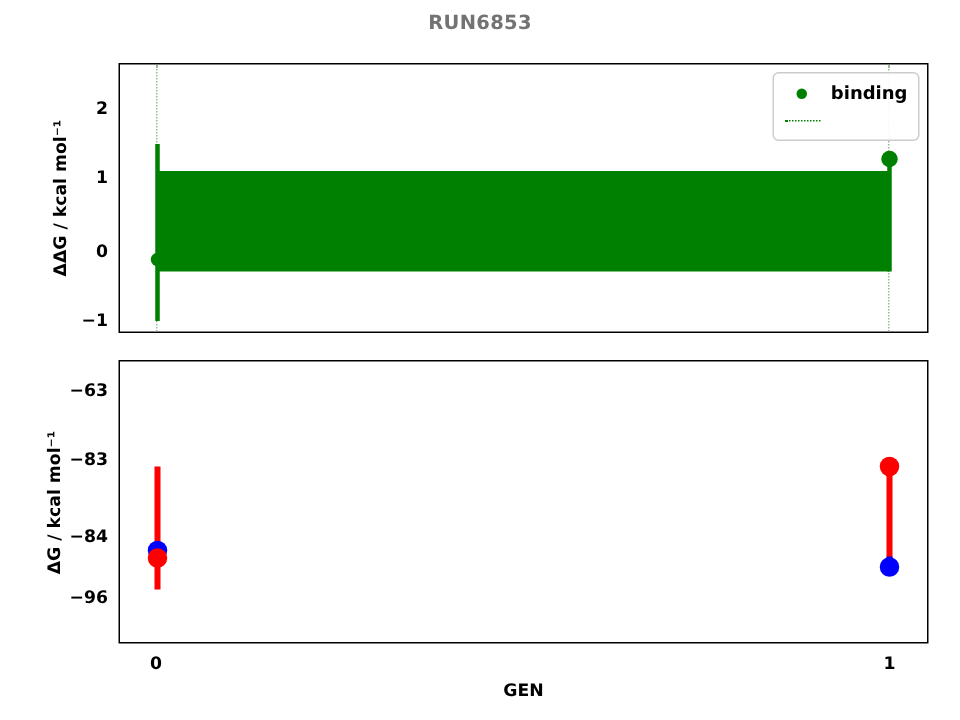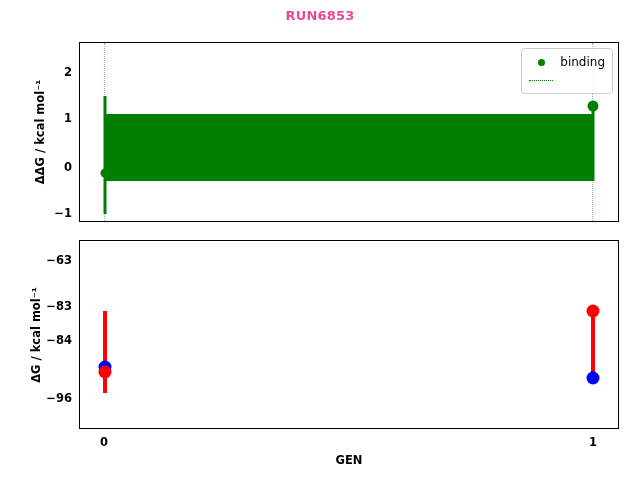--- a/index.html
+++ b/index.html
@@ -6,26 +6,26 @@
   body{
     width:640px;height:480px;background:#ffffff;
     font-family:"DejaVu Sans", sans-serif;
     overflow:hidden;position:relative;
   }
   #figure{position:absolute;left:0;top:0;width:640px;height:480px;}
 
   
   .fig-title{
     position:absolute;left:0;top:8px;width:640px;text-align:center;
-    font-size:13px;font-weight:bold;color:#ec4899;letter-spacing:0.2px;
+    font-size:13px;font-weight:bold;color:#737373;letter-spacing:0.2px;
   }
 
   
   .axes{position:absolute;box-sizing:border-box;border:1.6px solid #000;background:#fff;overflow:hidden;}
-  #axes-top{left:79px;top:42px;width:540px;height:180px;}
+  #axes-top{left:79px;top:42px;width:540px;height:180px;font-weight:bold;}
   #axes-bottom{left:79px;top:240px;width:540px;height:189px;}
 
   
   .ytick{position:absolute;left:-4px;width:4px;height:1.6px;background:#000;}
   .ytick-lbl{position:absolute;text-align:right;font-size:11.5px;color:#000;
              font-weight:bold;white-space:nowrap;transform:translateY(-50%);}
   .xtick{position:absolute;bottom:-4px;width:1.6px;height:4px;background:#000;}
   .xtick-lbl{position:absolute;font-size:11.5px;color:#000;font-weight:bold;
              transform:translateX(-50%);white-space:nowrap;}
 
@@ -104,21 +104,21 @@
           <span class="legend-dash"></span>
         </span>
       </div>
     </div>
   </div>
 
   <div class="ylabel" style="left:-44px;top:328px;width:160px;text-align:center;transform:rotate(-90deg);">ΔG / kcal mol⁻¹</div>
 
   <div class="ytick-lbl" style="left:25px;top:260px;width:47px;">−63</div>
   <div class="ytick-lbl" style="left:25px;top:306px;width:47px;">−83</div>
-  <div class="ytick-lbl" style="left:25px;top:340px;width:47px;">−84</div>
+  <div class="ytick-lbl" style="left:25px;top:357px;width:47px;">−84</div>
   <div class="ytick-lbl" style="left:25px;top:398px;width:47px;">−96</div>
 
   <div class="axes" id="axes-bottom">
 
     <div class="ytick" style="top:20px;"></div>
     <div class="ytick" style="top:66px;"></div>
     <div class="ytick" style="top:112px;"></div>
     <div class="ytick" style="top:158px;"></div>
     <div class="xtick" style="left:25px;"></div>
     <div class="xtick" style="left:513px;"></div>

